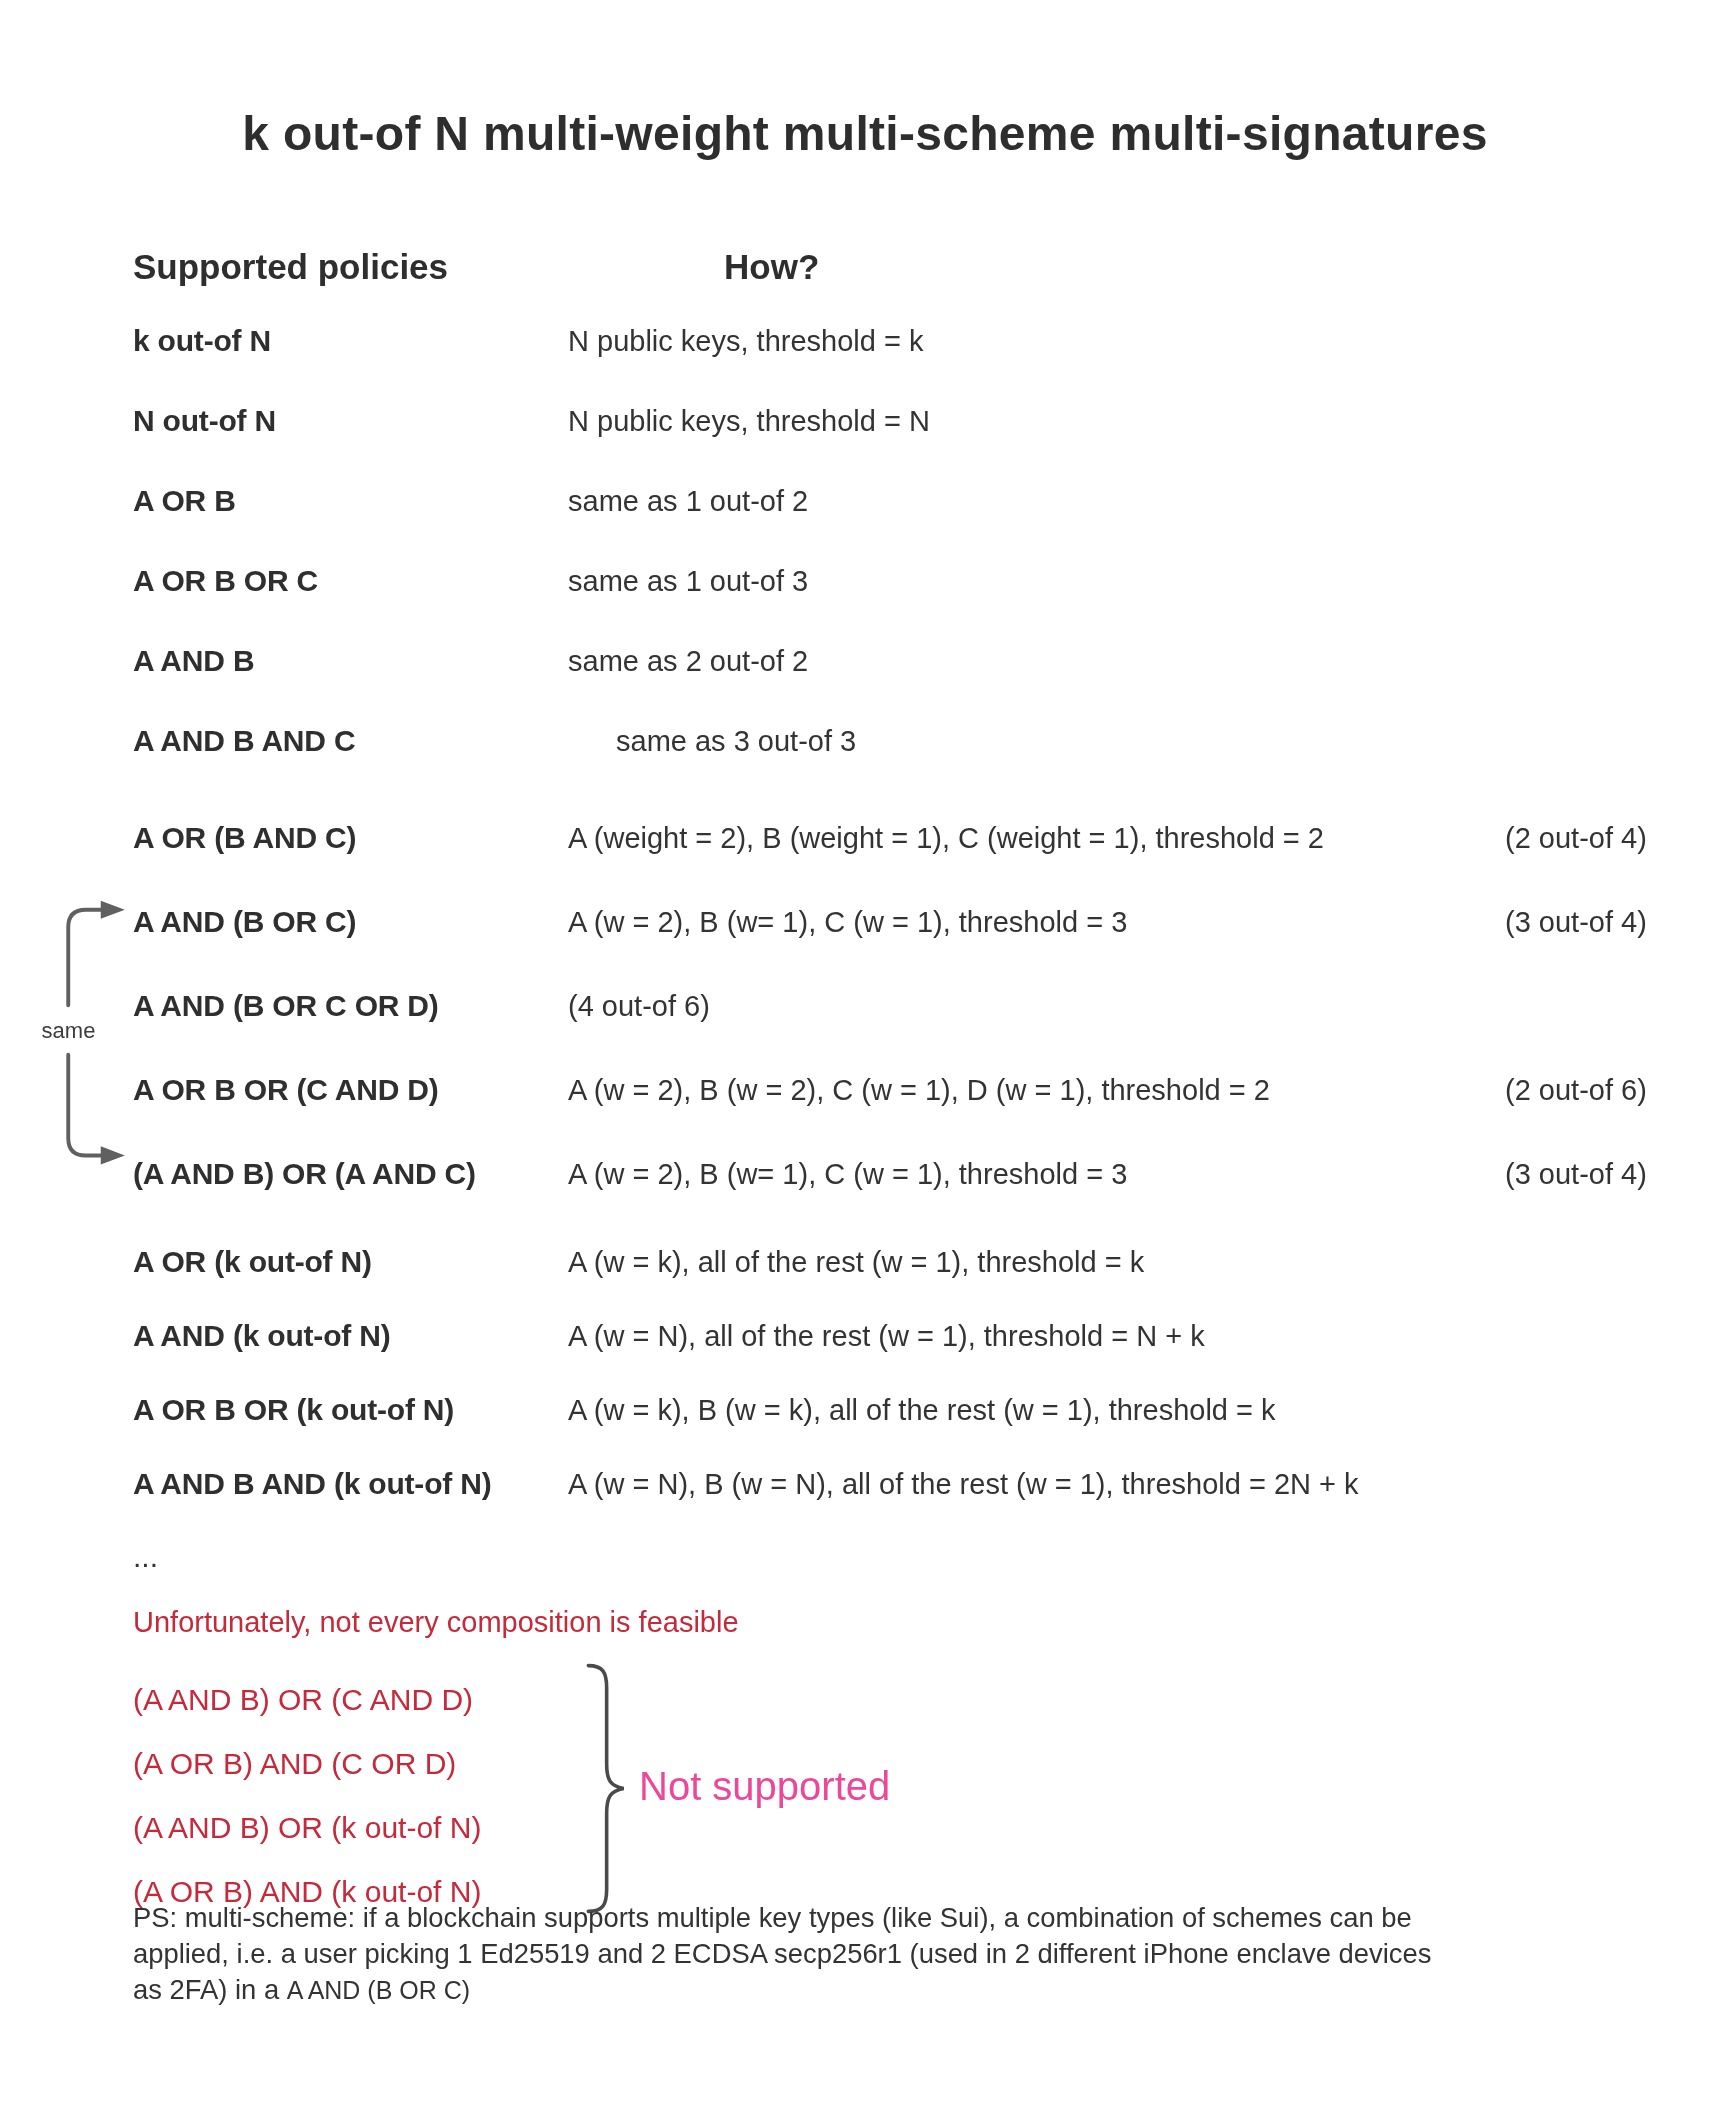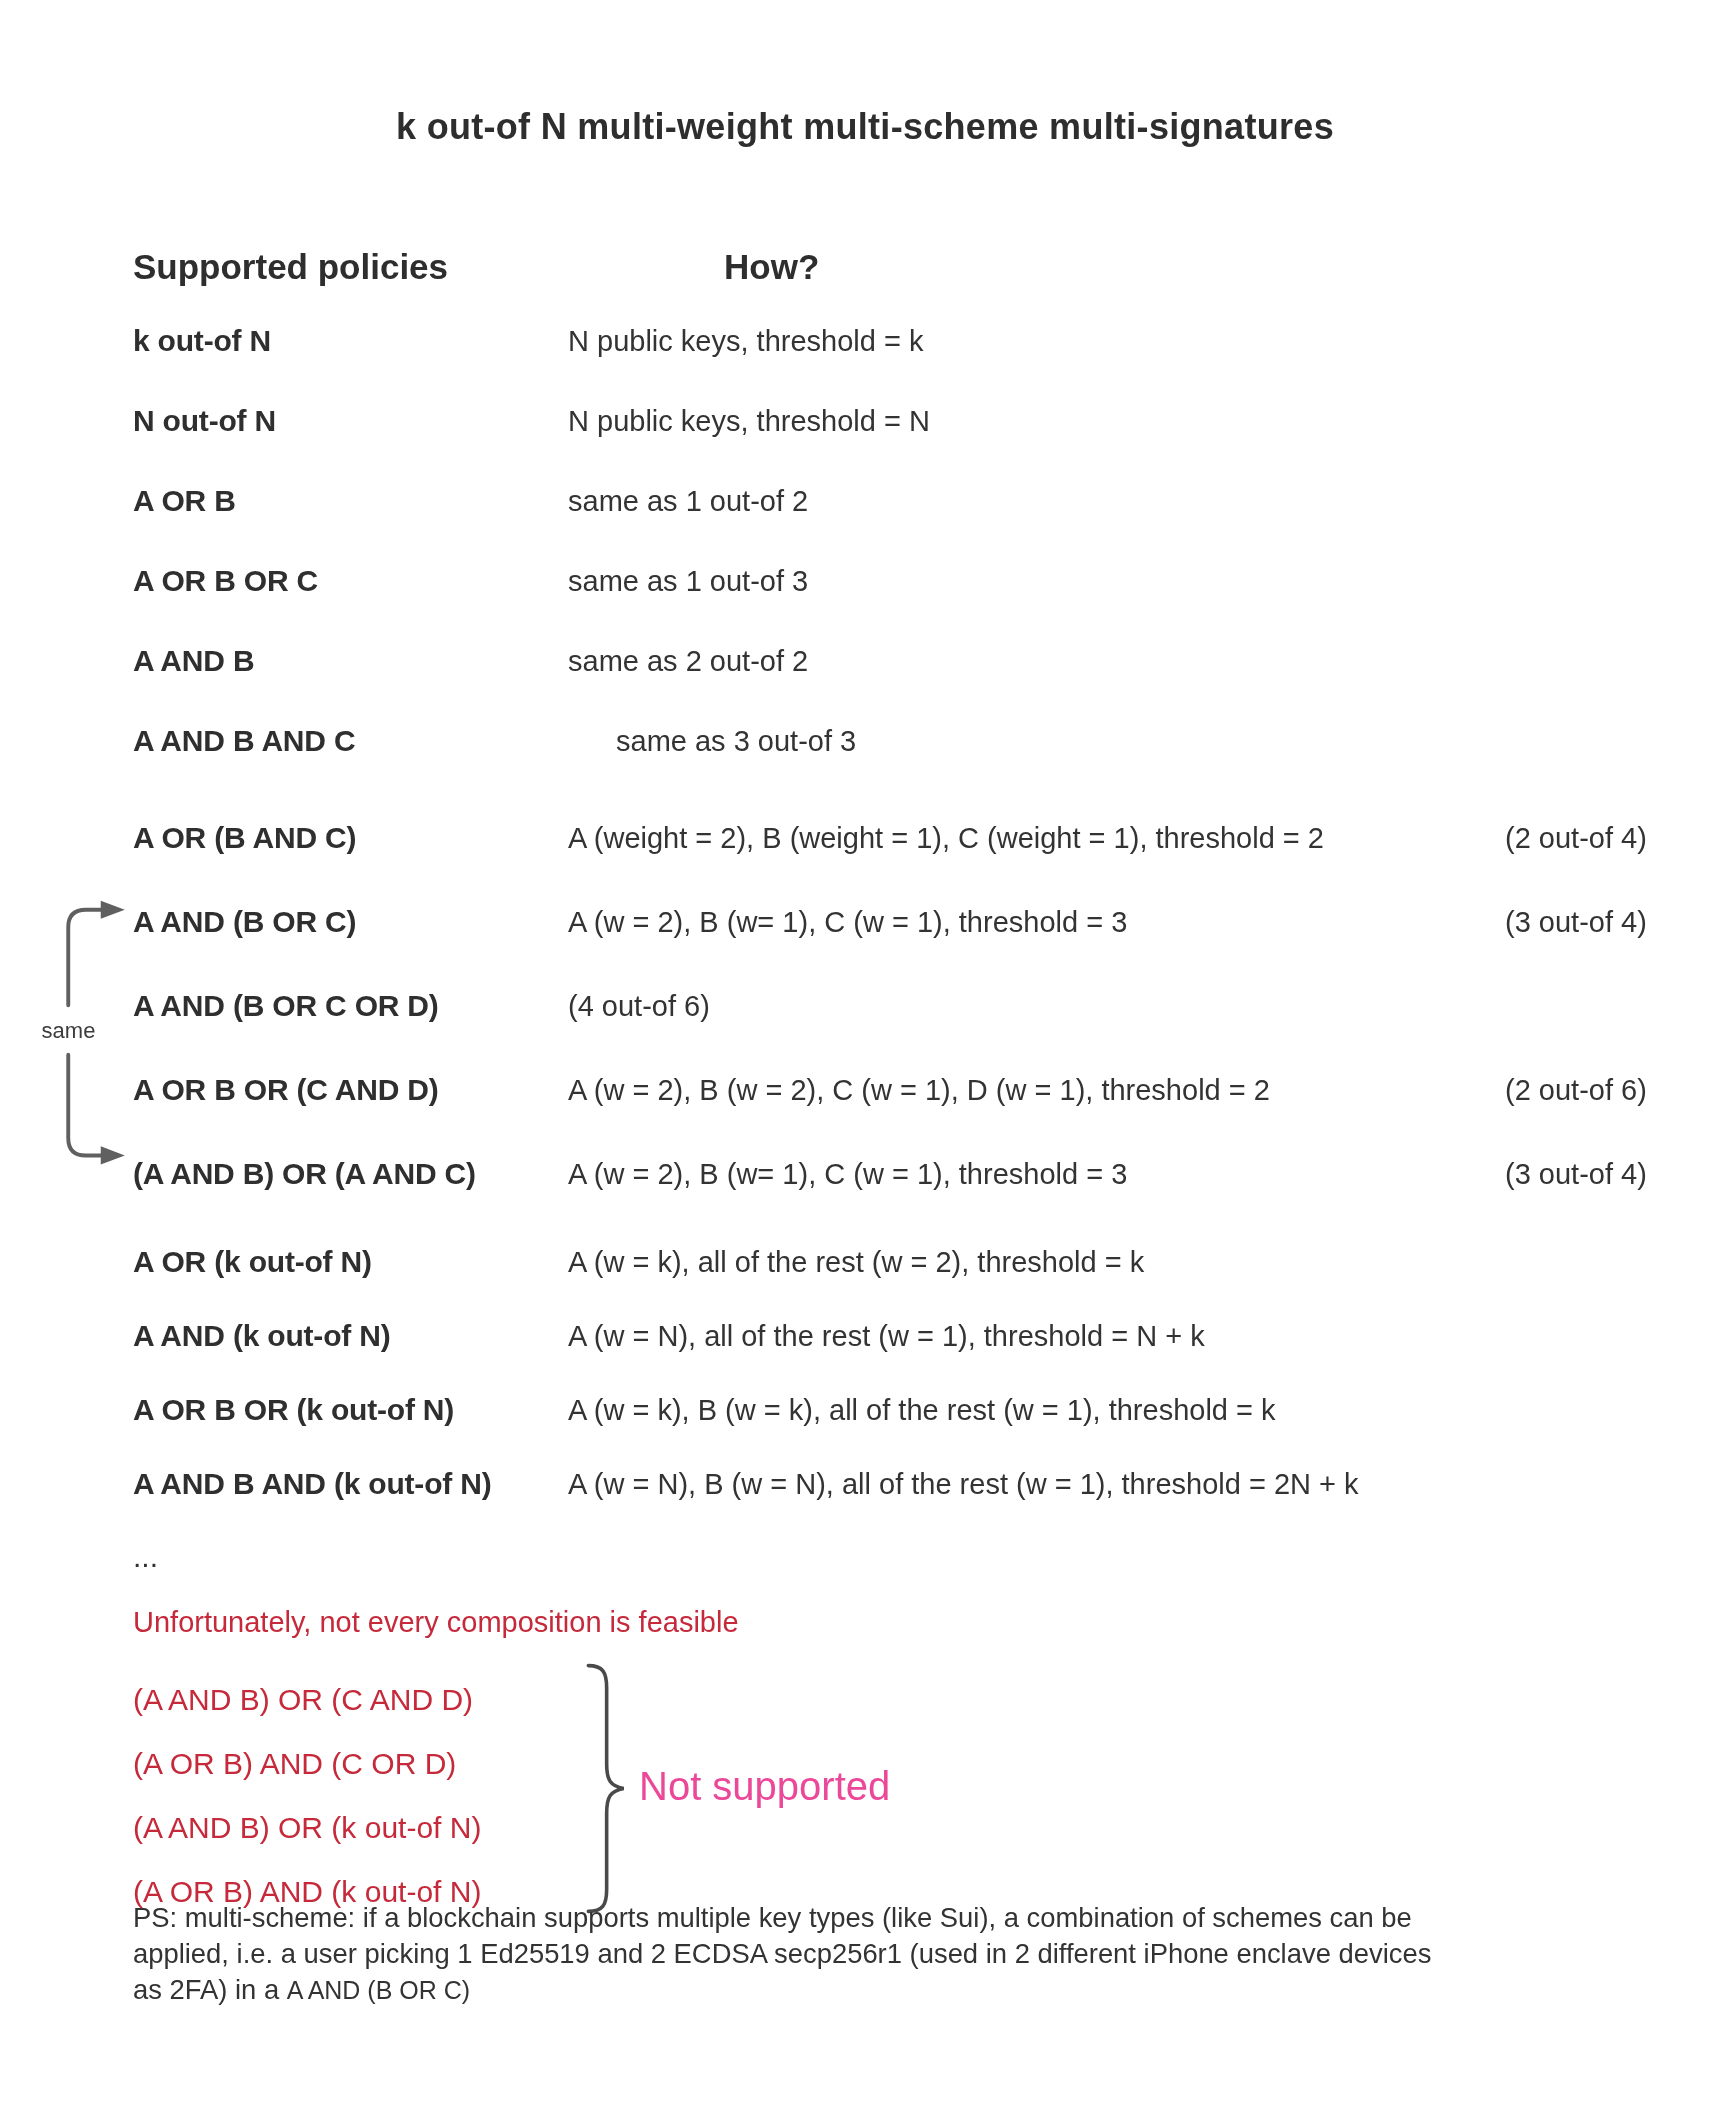--- a/index.html
+++ b/index.html
@@ -11,21 +11,21 @@
   }
   *{box-sizing:border-box;}
   html,body{margin:0;padding:0;}
   body{
     width:1730px;height:2119px;position:relative;overflow:hidden;
     background:#ffffff;color:var(--ink);
     font-family:"Liberation Sans", sans-serif;
   }
   .title{
     position:absolute;top:106px;left:0;width:100%;text-align:center;
-    font-size:36px;font-weight:bold;color:var(--ink-strong);letter-spacing:0.3px;
+    font-size:48px;font-weight:bold;color:var(--ink-strong);letter-spacing:0.3px;
     white-space:nowrap;
   }
   .headers{position:absolute;top:249px;left:0;width:100%;height:35px;}
   .headers .h{
     position:absolute;font-size:35px;font-weight:bold;color:var(--ink-strong);
     line-height:35px;white-space:nowrap;
   }
   .h-policies{left:133px;}
   .h-how{left:724px;}
 
@@ -132,21 +132,21 @@
     <span class="how">A (w = 2), B (w = 2), C (w = 1), D (w = 1), threshold = 2</span>
     <span class="note">(2 out-of 6)</span>
   </div>
   <div class="row">
     <span class="policy">(A AND B) OR (A AND C)</span>
     <span class="how">A (w = 2), B (w= 1), C (w = 1), threshold = 3</span>
     <span class="note">(3 out-of 4)</span>
   </div>
   <div class="row">
     <span class="policy">A OR (k out-of N)</span>
-    <span class="how">A (w = k), all of the rest (w = 2), threshold = k</span>
+    <span class="how">A (w = k), all of the rest (w = 1), threshold = k</span>
     <span class="note"></span>
   </div>
   <div class="row">
     <span class="policy">A AND (k out-of N)</span>
     <span class="how">A (w = N), all of the rest (w = 1), threshold = N + k</span>
     <span class="note"></span>
   </div>
   <div class="row">
     <span class="policy">A OR B OR (k out-of N)</span>
     <span class="how">A (w = k), B (w = k), all of the rest (w = 1), threshold = k</span>

